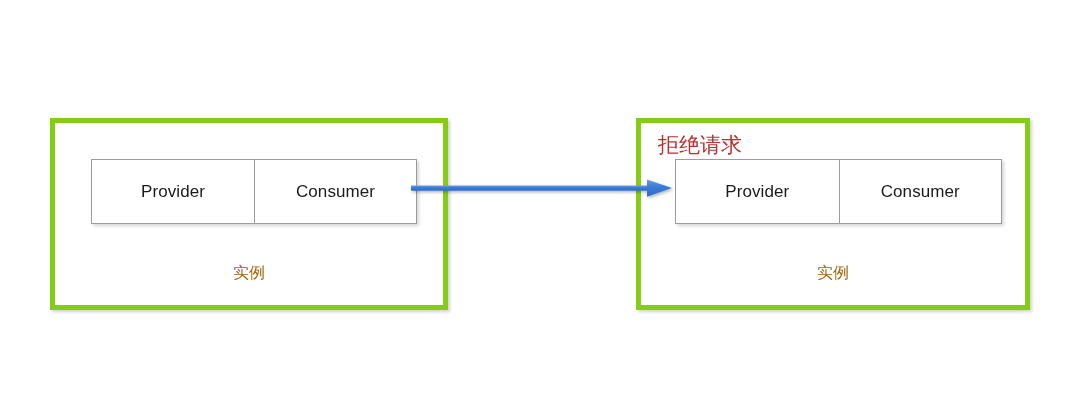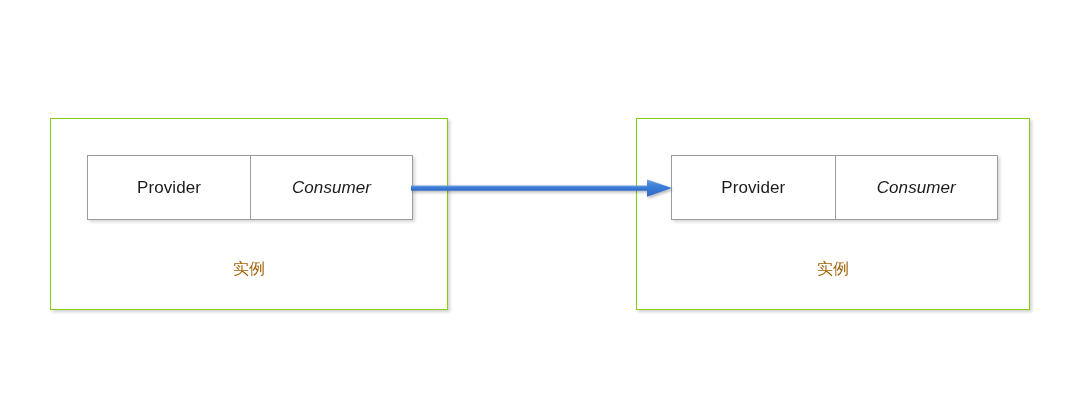--- a/index.html
+++ b/index.html
@@ -22,21 +22,21 @@
     top: 0;
     width: 1080px;
     height: 407px;
   }
 
   
   .instance-box {
     position: absolute;
     box-sizing: border-box;
     background: #ffffff;
-    border: 1px solid #84cc16;
+    border: 5px solid #84cc16;
     box-shadow: 2px 2px 3px rgba(0, 0, 0, 0.18);
   }
   #instance-left  { left: 50px;  top: 118px; width: 398px; height: 192px; }
   #instance-right { left: 636px; top: 118px; width: 394px; height: 192px; }
 
   
   .pc-box {
     position: absolute;
     box-sizing: border-box;
     display: flex;
@@ -53,21 +53,20 @@
     display: flex;
     align-items: center;
     justify-content: center;
     font-size: 17px;
     color: #1b1b1b;
     letter-spacing: 0.1px;
     line-height: 1;
   }
   .pc-cell + .pc-cell {
     border-left: 1px solid #9c9c9c;
-    font-style: italic;
   }
 
   
   .instance-caption {
     position: absolute;
     left: 0;
     right: 0;
     top: 142px;
     text-align: center;
     font-size: 16px;
@@ -135,14 +134,15 @@
   <div class="instance-box" id="instance-right">
 
     <div class="pc-box" id="pc-box-right">
       <div class="pc-cell">Provider</div>
       <div class="pc-cell">Consumer</div>
     </div>
 
     <div class="instance-caption">实例</div>
   </div>
 
+  <div class="reject-label">拒绝请求</div>
 
 </div>
 
 </body></html>

